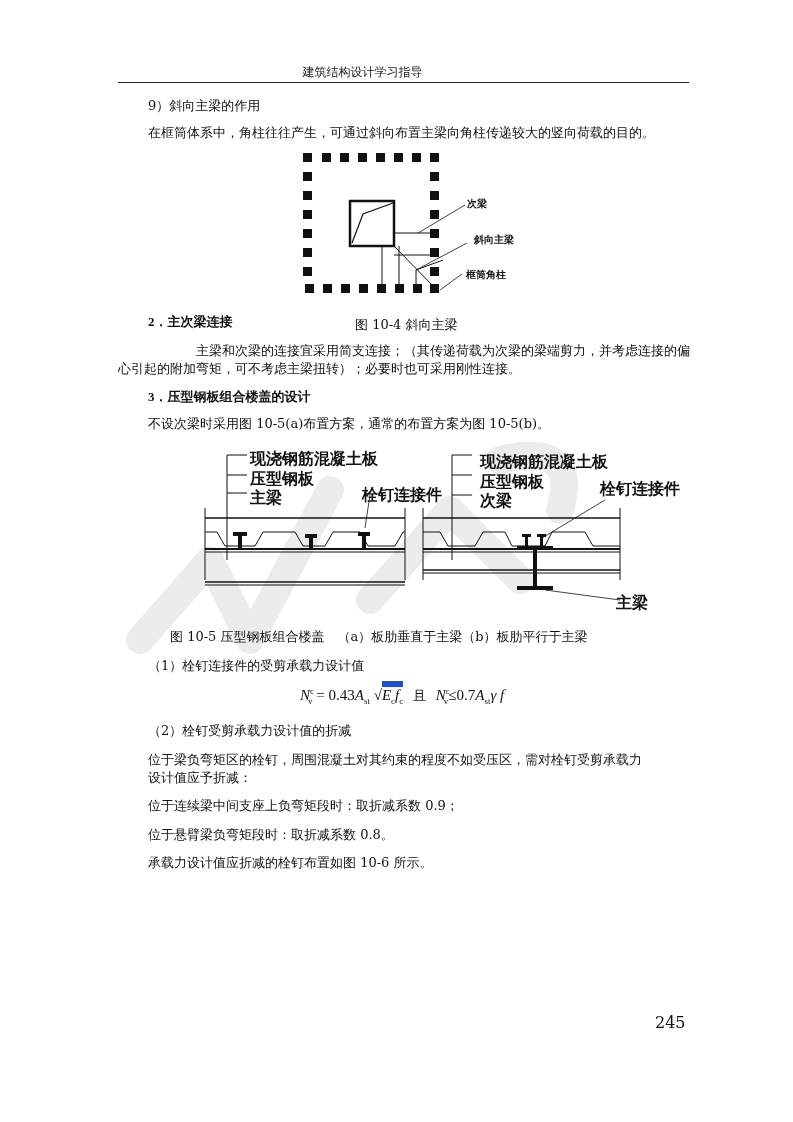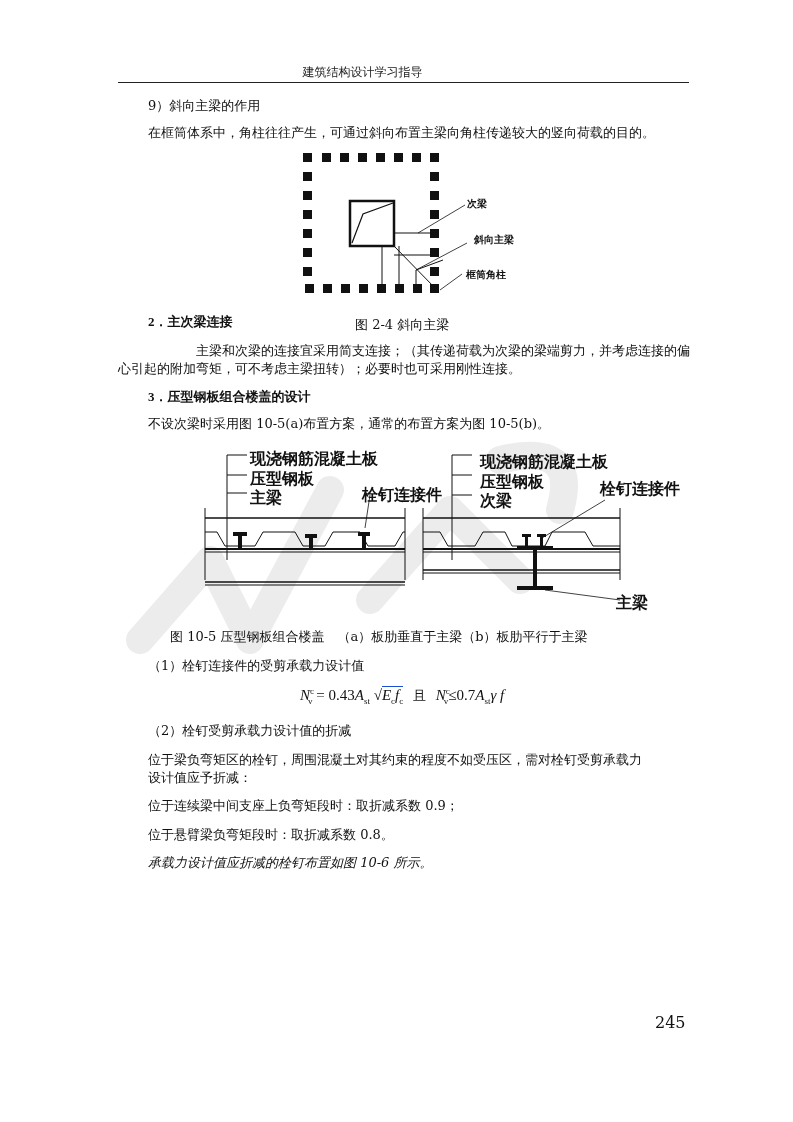--- a/index.html
+++ b/index.html
@@ -77,21 +77,21 @@
     <line x1="123" y1="85" x2="170" y2="57" stroke-width="0.8"></line>
     <line x1="121" y1="122" x2="172" y2="95" stroke-width="0.8"></line>
     <line x1="145" y1="142" x2="167" y2="126" stroke-width="0.8"></line>
   </g>
 </svg>
 <div class="abs lbl" style="left:467px;top:197px;">次梁</div>
 <div class="abs lbl" style="left:474px;top:233px;">斜向主梁</div>
 <div class="abs lbl" style="left:466px;top:268px;">框筒角柱</div>
 
 <div class="abs t b" style="left:148px;top:313px;">2．主次梁连接</div>
-<div class="abs t" style="left:355px;top:316px;">图 2-4 斜向主梁</div>
+<div class="abs t" style="left:355px;top:316px;">图 10-4 斜向主梁</div>
 
 <div class="abs t" style="left:148px;top:342px;margin-left:48px;">主梁和次梁的连接宜采用简支连接；（其传递荷载为次梁的梁端剪力，并考虑连接的偏</div>
 <div class="abs t" style="left:118px;top:360px;">心引起的附加弯矩，可不考虑主梁扭转）；必要时也可采用刚性连接。</div>
 
 <div class="abs t b" style="left:148px;top:388px;">3．压型钢板组合楼盖的设计</div>
 <div class="abs t" style="left:148px;top:415px;">不设次梁时采用图 10-5(a)布置方案，通常的布置方案为图 10-5(b)。</div>
 
 <svg class="abs" style="left:195px;top:450px;" width="220" height="140" viewBox="0 0 220 140">
   <g stroke="#111" fill="none" stroke-width="1">
     <line x1="32" y1="5" x2="32" y2="110"></line>
@@ -154,25 +154,25 @@
 <div class="abs lbl2" style="left:480px;top:491px;">次梁</div>
 <div class="abs lbl2" style="left:600px;top:479px;">栓钉连接件</div>
 <div class="abs lbl2" style="left:616px;top:593px;">主梁</div>
 
 <div class="abs t" style="left:170px;top:617px;margin-top:11px;">图 10-5 压型钢板组合楼盖　（a）板肋垂直于主梁（b）板肋平行于主梁</div>
 
 <div class="abs t" style="left:148px;top:657px;">（1）栓钉连接件的受剪承载力设计值</div>
 
 <div class="abs formula" style="left:300px;top:686px;">
   <span>N</span><sup class="n">c</sup><sub class="n" style="margin-left:-6px">v</sub><span class="n"> = 0.43</span><span>A</span><sub class="n">st</sub>
-  <span class="n">√</span><span style="border-top:1px solid #1d4ed8;"><span>E</span><sub class="n">c</sub><span>f</span><sub class="n">c</sub></span>
+  <span class="n">√</span><span style="border-top:6px solid #1d4ed8;"><span>E</span><sub class="n">c</sub><span>f</span><sub class="n">c</sub></span>
   <span class="n" style="font-family:'DejaVu Serif',serif;font-size:13px;margin:0 6px;">且</span>
   <span>N</span><sup class="n">c</sup><sub class="n" style="margin-left:-6px">v</sub><span class="n">≤0.7</span><span>A</span><sub class="n">st</sub><span>γ f</span>
 </div>
 
 <div class="abs t" style="left:148px;top:722px;">（2）栓钉受剪承载力设计值的折减</div>
 <div class="abs t" style="left:148px;top:751px;">位于梁负弯矩区的栓钉，周围混凝土对其约束的程度不如受压区，需对栓钉受剪承载力</div>
 <div class="abs t" style="left:148px;top:769px;">设计值应予折减：</div>
 <div class="abs t" style="left:148px;top:797px;">位于连续梁中间支座上负弯矩段时：取折减系数 0.9；</div>
 <div class="abs t" style="left:148px;top:826px;">位于悬臂梁负弯矩段时：取折减系数 0.8。</div>
-<div class="abs t" style="left:148px;top:854px;font-style:italic;">承载力设计值应折减的栓钉布置如图 10-6 所示。</div>
+<div class="abs t" style="left:148px;top:854px;">承载力设计值应折减的栓钉布置如图 10-6 所示。</div>
 
 <div class="abs" style="left:655px;top:1013px;font-size:16px;">245</div>
 
 </body></html>

